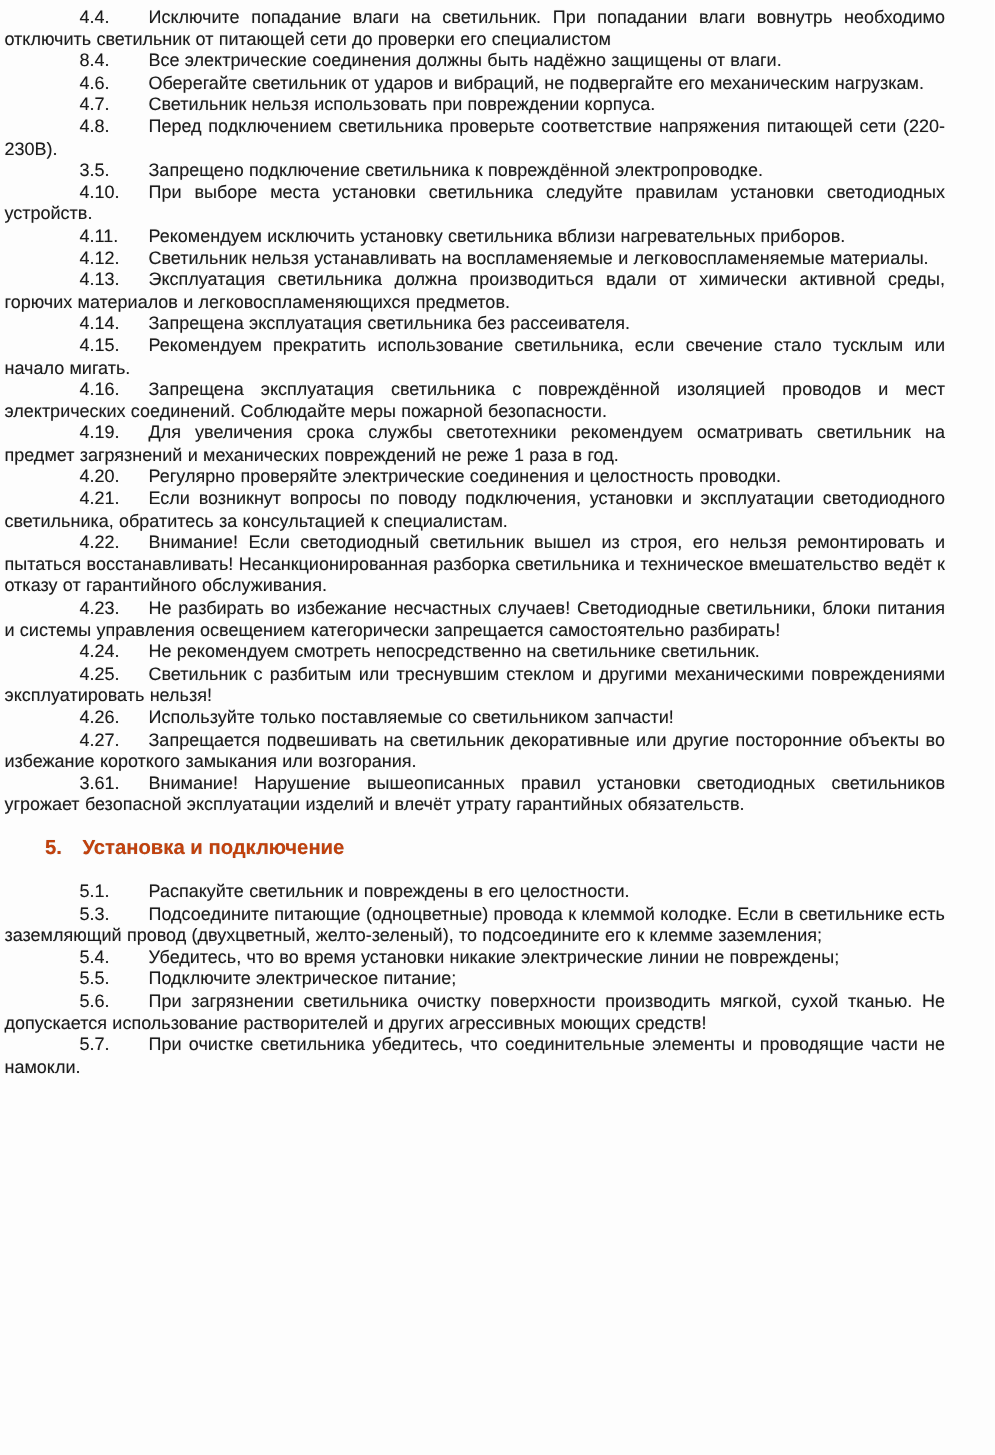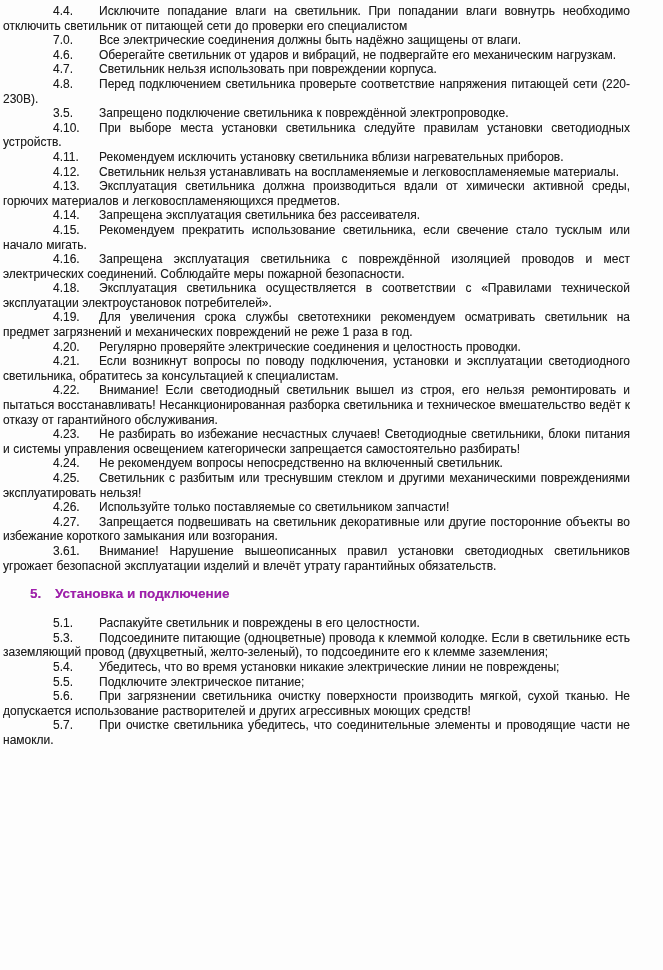--- a/index.html
+++ b/index.html
@@ -31,53 +31,52 @@
     display: inline-block;
     width: 46px;
     text-indent: 0;
     vertical-align: baseline;
   }
   h2.section-heading {
     margin: 12px 0 14px 27px;
     font-size: 13.5px;
     line-height: 17px;
     font-weight: bold;
-    color: #a21caf;
+    color: #c2410c;
     text-indent: 0;
   }
   h2.section-heading .hnum {
     display: inline-block;
     width: 25px;
   }
 </style>
 </head>
 <body>
 
 <div class="page">
   <div id="sections">
       <p class="item"><span class="num">4.4.</span><span class="txt">Исключите попадание влаги на светильник. При попадании влаги вовнутрь необходимо отключить светильник от питающей сети до проверки его специалистом</span></p>
-      <p class="item"><span class="num">7.0.</span><span class="txt">Все электрические соединения должны быть надёжно защищены от влаги.</span></p>
+      <p class="item"><span class="num">8.4.</span><span class="txt">Все электрические соединения должны быть надёжно защищены от влаги.</span></p>
       <p class="item"><span class="num">4.6.</span><span class="txt">Оберегайте светильник от ударов и вибраций, не подвергайте его механическим нагрузкам.</span></p>
       <p class="item"><span class="num">4.7.</span><span class="txt">Светильник нельзя использовать при повреждении корпуса.</span></p>
       <p class="item"><span class="num">4.8.</span><span class="txt">Перед подключением светильника проверьте соответствие напряжения питающей сети (220-230В).</span></p>
       <p class="item"><span class="num">3.5.</span><span class="txt">Запрещено подключение светильника к повреждённой электропроводке.</span></p>
       <p class="item"><span class="num">4.10.</span><span class="txt">При выборе места установки светильника следуйте правилам установки светодиодных устройств.</span></p>
       <p class="item"><span class="num">4.11.</span><span class="txt">Рекомендуем исключить установку светильника вблизи нагревательных приборов.</span></p>
       <p class="item"><span class="num">4.12.</span><span class="txt">Светильник нельзя устанавливать на воспламеняемые и легковоспламеняемые материалы.</span></p>
       <p class="item"><span class="num">4.13.</span><span class="txt">Эксплуатация светильника должна производиться вдали от химически активной среды, горючих материалов и легковоспламеняющихся предметов.</span></p>
       <p class="item"><span class="num">4.14.</span><span class="txt">Запрещена эксплуатация светильника без рассеивателя.</span></p>
       <p class="item"><span class="num">4.15.</span><span class="txt">Рекомендуем прекратить использование светильника, если свечение стало тусклым или начало мигать.</span></p>
       <p class="item"><span class="num">4.16.</span><span class="txt">Запрещена эксплуатация светильника с повреждённой изоляцией проводов и мест электрических соединений. Соблюдайте меры пожарной безопасности.</span></p>
-      <p class="item"><span class="num">4.18.</span><span class="txt">Эксплуатация светильника осуществляется в соответствии с «Правилами технической эксплуатации электроустановок потребителей».</span></p>
       <p class="item"><span class="num">4.19.</span><span class="txt">Для увеличения срока службы светотехники рекомендуем осматривать светильник на предмет загрязнений и механических повреждений не реже 1 раза в год.</span></p>
       <p class="item"><span class="num">4.20.</span><span class="txt">Регулярно проверяйте электрические соединения и целостность проводки.</span></p>
       <p class="item"><span class="num">4.21.</span><span class="txt">Если возникнут вопросы по поводу подключения, установки и эксплуатации светодиодного светильника, обратитесь за консультацией к специалистам.</span></p>
       <p class="item"><span class="num">4.22.</span><span class="txt">Внимание! Если светодиодный светильник вышел из строя, его нельзя ремонтировать и пытаться восстанавливать! Несанкционированная разборка светильника и техническое вмешательство ведёт к отказу от гарантийного обслуживания.</span></p>
       <p class="item"><span class="num">4.23.</span><span class="txt">Не разбирать во избежание несчастных случаев! Светодиодные светильники, блоки питания и системы управления освещением категорически запрещается самостоятельно разбирать!</span></p>
-      <p class="item"><span class="num">4.24.</span><span class="txt">Не рекомендуем вопросы непосредственно на включенный светильник.</span></p>
+      <p class="item"><span class="num">4.24.</span><span class="txt">Не рекомендуем смотреть непосредственно на светильнике светильник.</span></p>
       <p class="item"><span class="num">4.25.</span><span class="txt">Светильник с разбитым или треснувшим стеклом и другими механическими повреждениями эксплуатировать нельзя!</span></p>
       <p class="item"><span class="num">4.26.</span><span class="txt">Используйте только поставляемые со светильником запчасти!</span></p>
       <p class="item"><span class="num">4.27.</span><span class="txt">Запрещается подвешивать на светильник декоративные или другие посторонние объекты во избежание короткого замыкания или возгорания.</span></p>
       <p class="item"><span class="num">3.61.</span><span class="txt">Внимание! Нарушение вышеописанных правил установки светодиодных светильников угрожает безопасной эксплуатации изделий и влечёт утрату гарантийных обязательств.</span></p>
       <h2 class="section-heading"><span class="hnum">5.</span><span class="htitle">Установка и подключение</span></h2>
       <p class="item"><span class="num">5.1.</span><span class="txt">Распакуйте светильник и повреждены в его целостности.</span></p>
       <p class="item"><span class="num">5.3.</span><span class="txt">Подсоедините питающие (одноцветные) провода к клеммой колодке. Если в светильнике есть заземляющий провод (двухцветный, желто-зеленый), то подсоедините его к клемме заземления;</span></p>
       <p class="item"><span class="num">5.4.</span><span class="txt">Убедитесь, что во время установки никакие электрические линии не повреждены;</span></p>
       <p class="item"><span class="num">5.5.</span><span class="txt">Подключите электрическое питание;</span></p>
       <p class="item"><span class="num">5.6.</span><span class="txt">При загрязнении светильника очистку поверхности производить мягкой, сухой тканью. Не допускается использование растворителей и других агрессивных моющих средств!</span></p>

